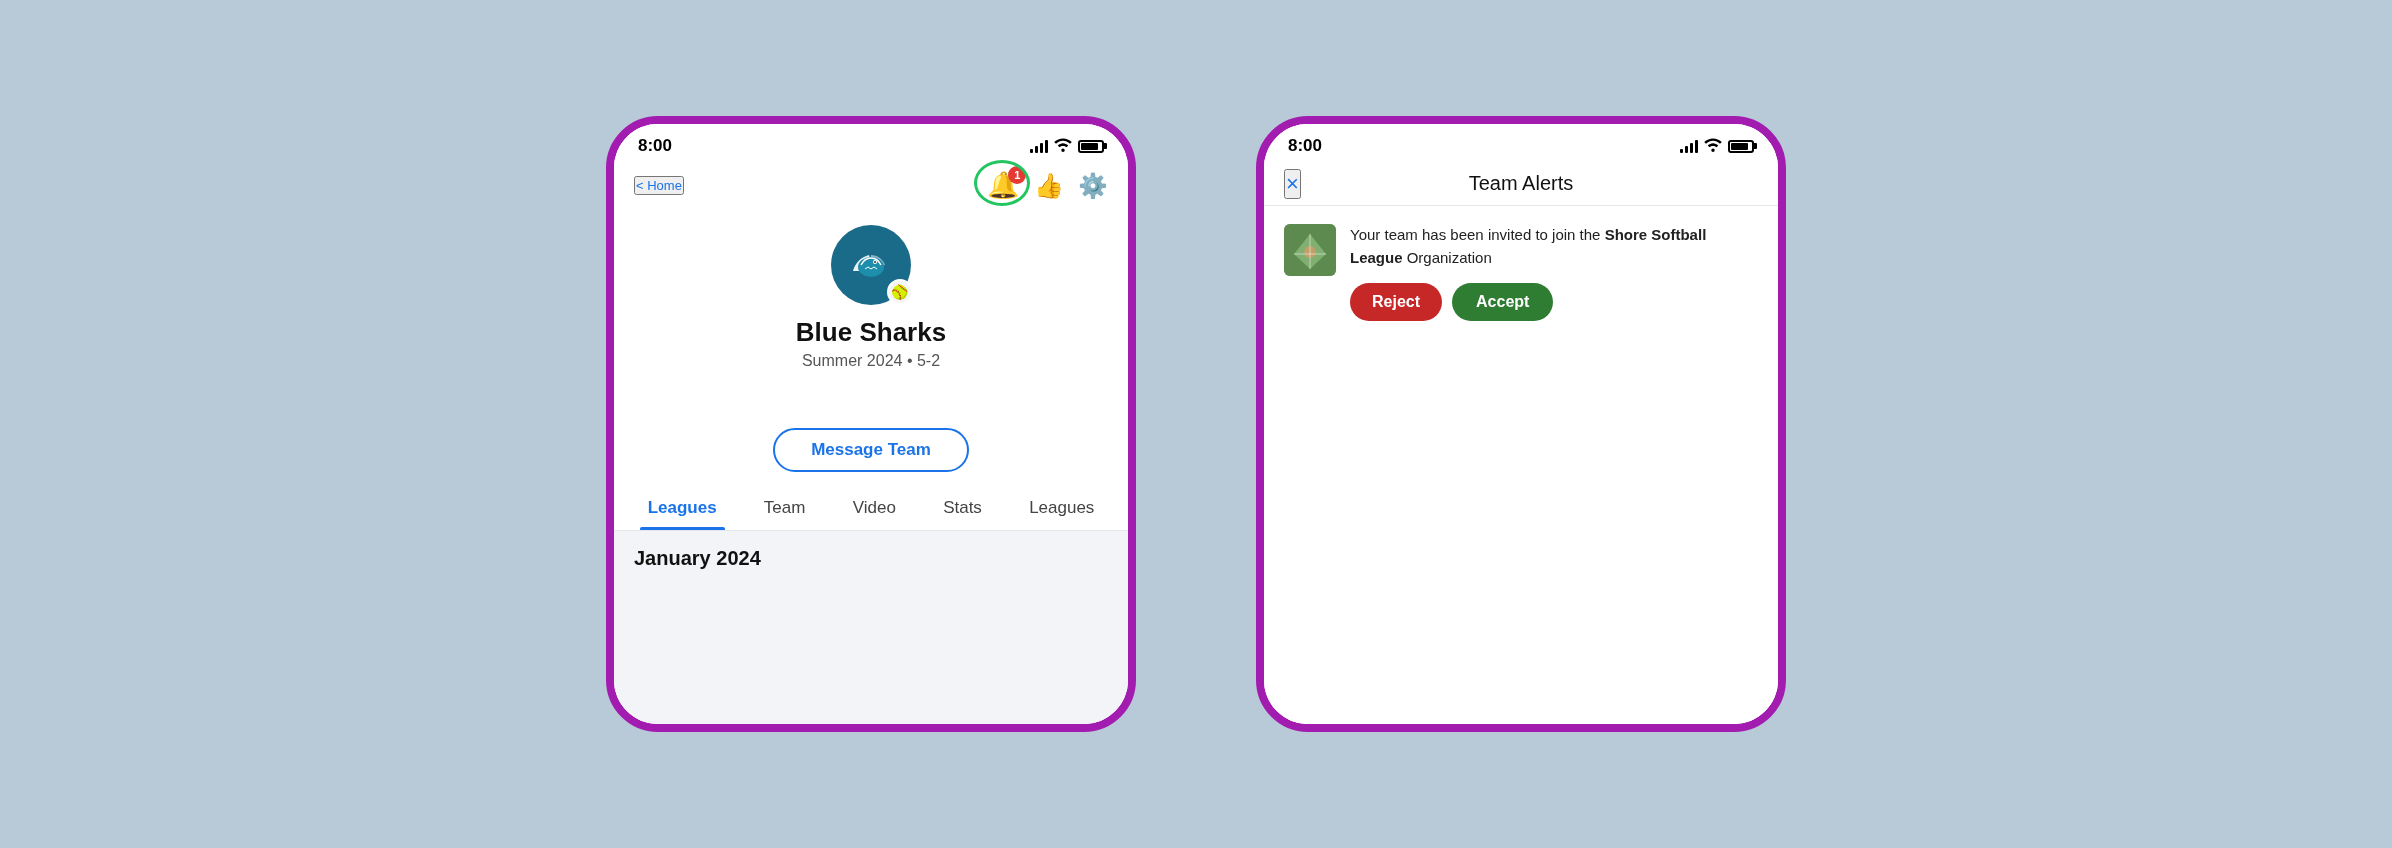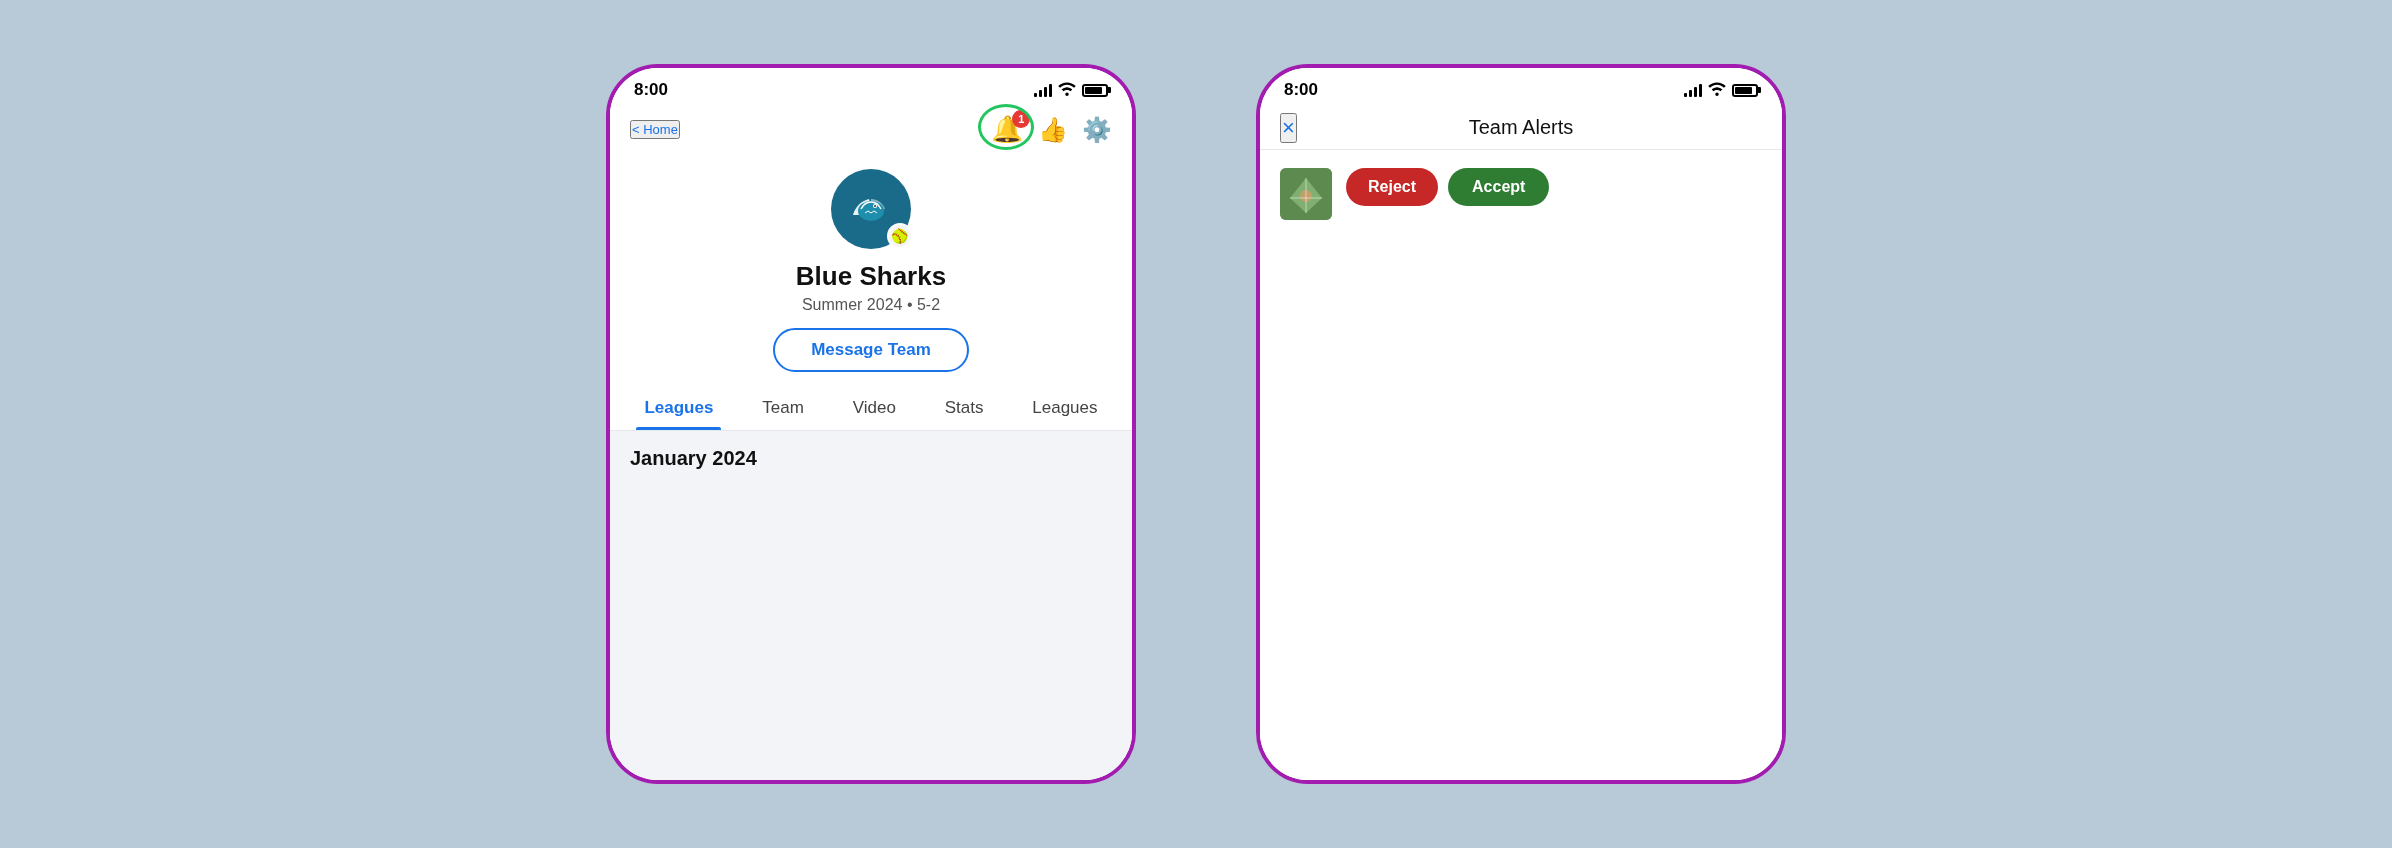--- a/index.html
+++ b/index.html
@@ -9,24 +9,24 @@
       height: 848px;
       display: flex;
       align-items: center;
       justify-content: center;
       gap: 120px;
       font-family: -apple-system, BlinkMacSystemFont, 'Segoe UI', sans-serif;
     }
 
     .phone {
       width: 530px;
-      height: 720px;
+      height: 616px;
       background: #f2f4f7;
       border-radius: 52px;
-      border: 4px solid #a21caf;
+      border: 8px solid #a21caf;
       overflow: hidden;
       position: relative;
       display: flex;
       flex-direction: column;
     }
 
     .phone-screen {
       flex: 1;
       background: white;
       display: flex;
@@ -210,20 +210,21 @@
     }
     .message-btn {
       border: 2px solid #1a73e8;
       background: white;
       color: #1a73e8;
       font-size: 17px;
       font-weight: 600;
       padding: 10px 36px;
       border-radius: 30px;
       cursor: pointer;
+      margin-top: 44px;
     }
 
     .tabs-bar {
       display: flex;
       justify-content: space-around;
       border-bottom: 1px solid #e5e7eb;
       background: white;
       padding: 0 10px;
     }
     .tab-item {
@@ -453,20 +454,23 @@
 
         <svg width="52" height="52" viewBox="0 0 52 52">
           <rect width="52" height="52" fill="#5d8a4e"></rect>
           <polygon points="26,10 42,30 26,45 10,30" fill="#8ab87a" opacity="0.8"></polygon>
           <circle cx="26" cy="28" r="6" fill="#c8a068" opacity="0.9"></circle>
           <line x1="26" y1="10" x2="26" y2="45" stroke="white" stroke-width="1" opacity="0.5"></line>
           <line x1="10" y1="30" x2="42" y2="30" stroke="white" stroke-width="1" opacity="0.5"></line>
         </svg>
       </div>
       <div class="org-content">
+        <div class="org-message">
+          <span>Your team has been invited to join the </span><strong>Shore Softball League</strong><span> Organization</span>
+        </div>
         <div class="action-btns">
           <button class="reject-btn">Reject</button>
           <button class="accept-btn">Accept</button>
         </div>
       </div>
     </div>
 
     <div style="flex:1; background: white;"></div>
 
   </div>

